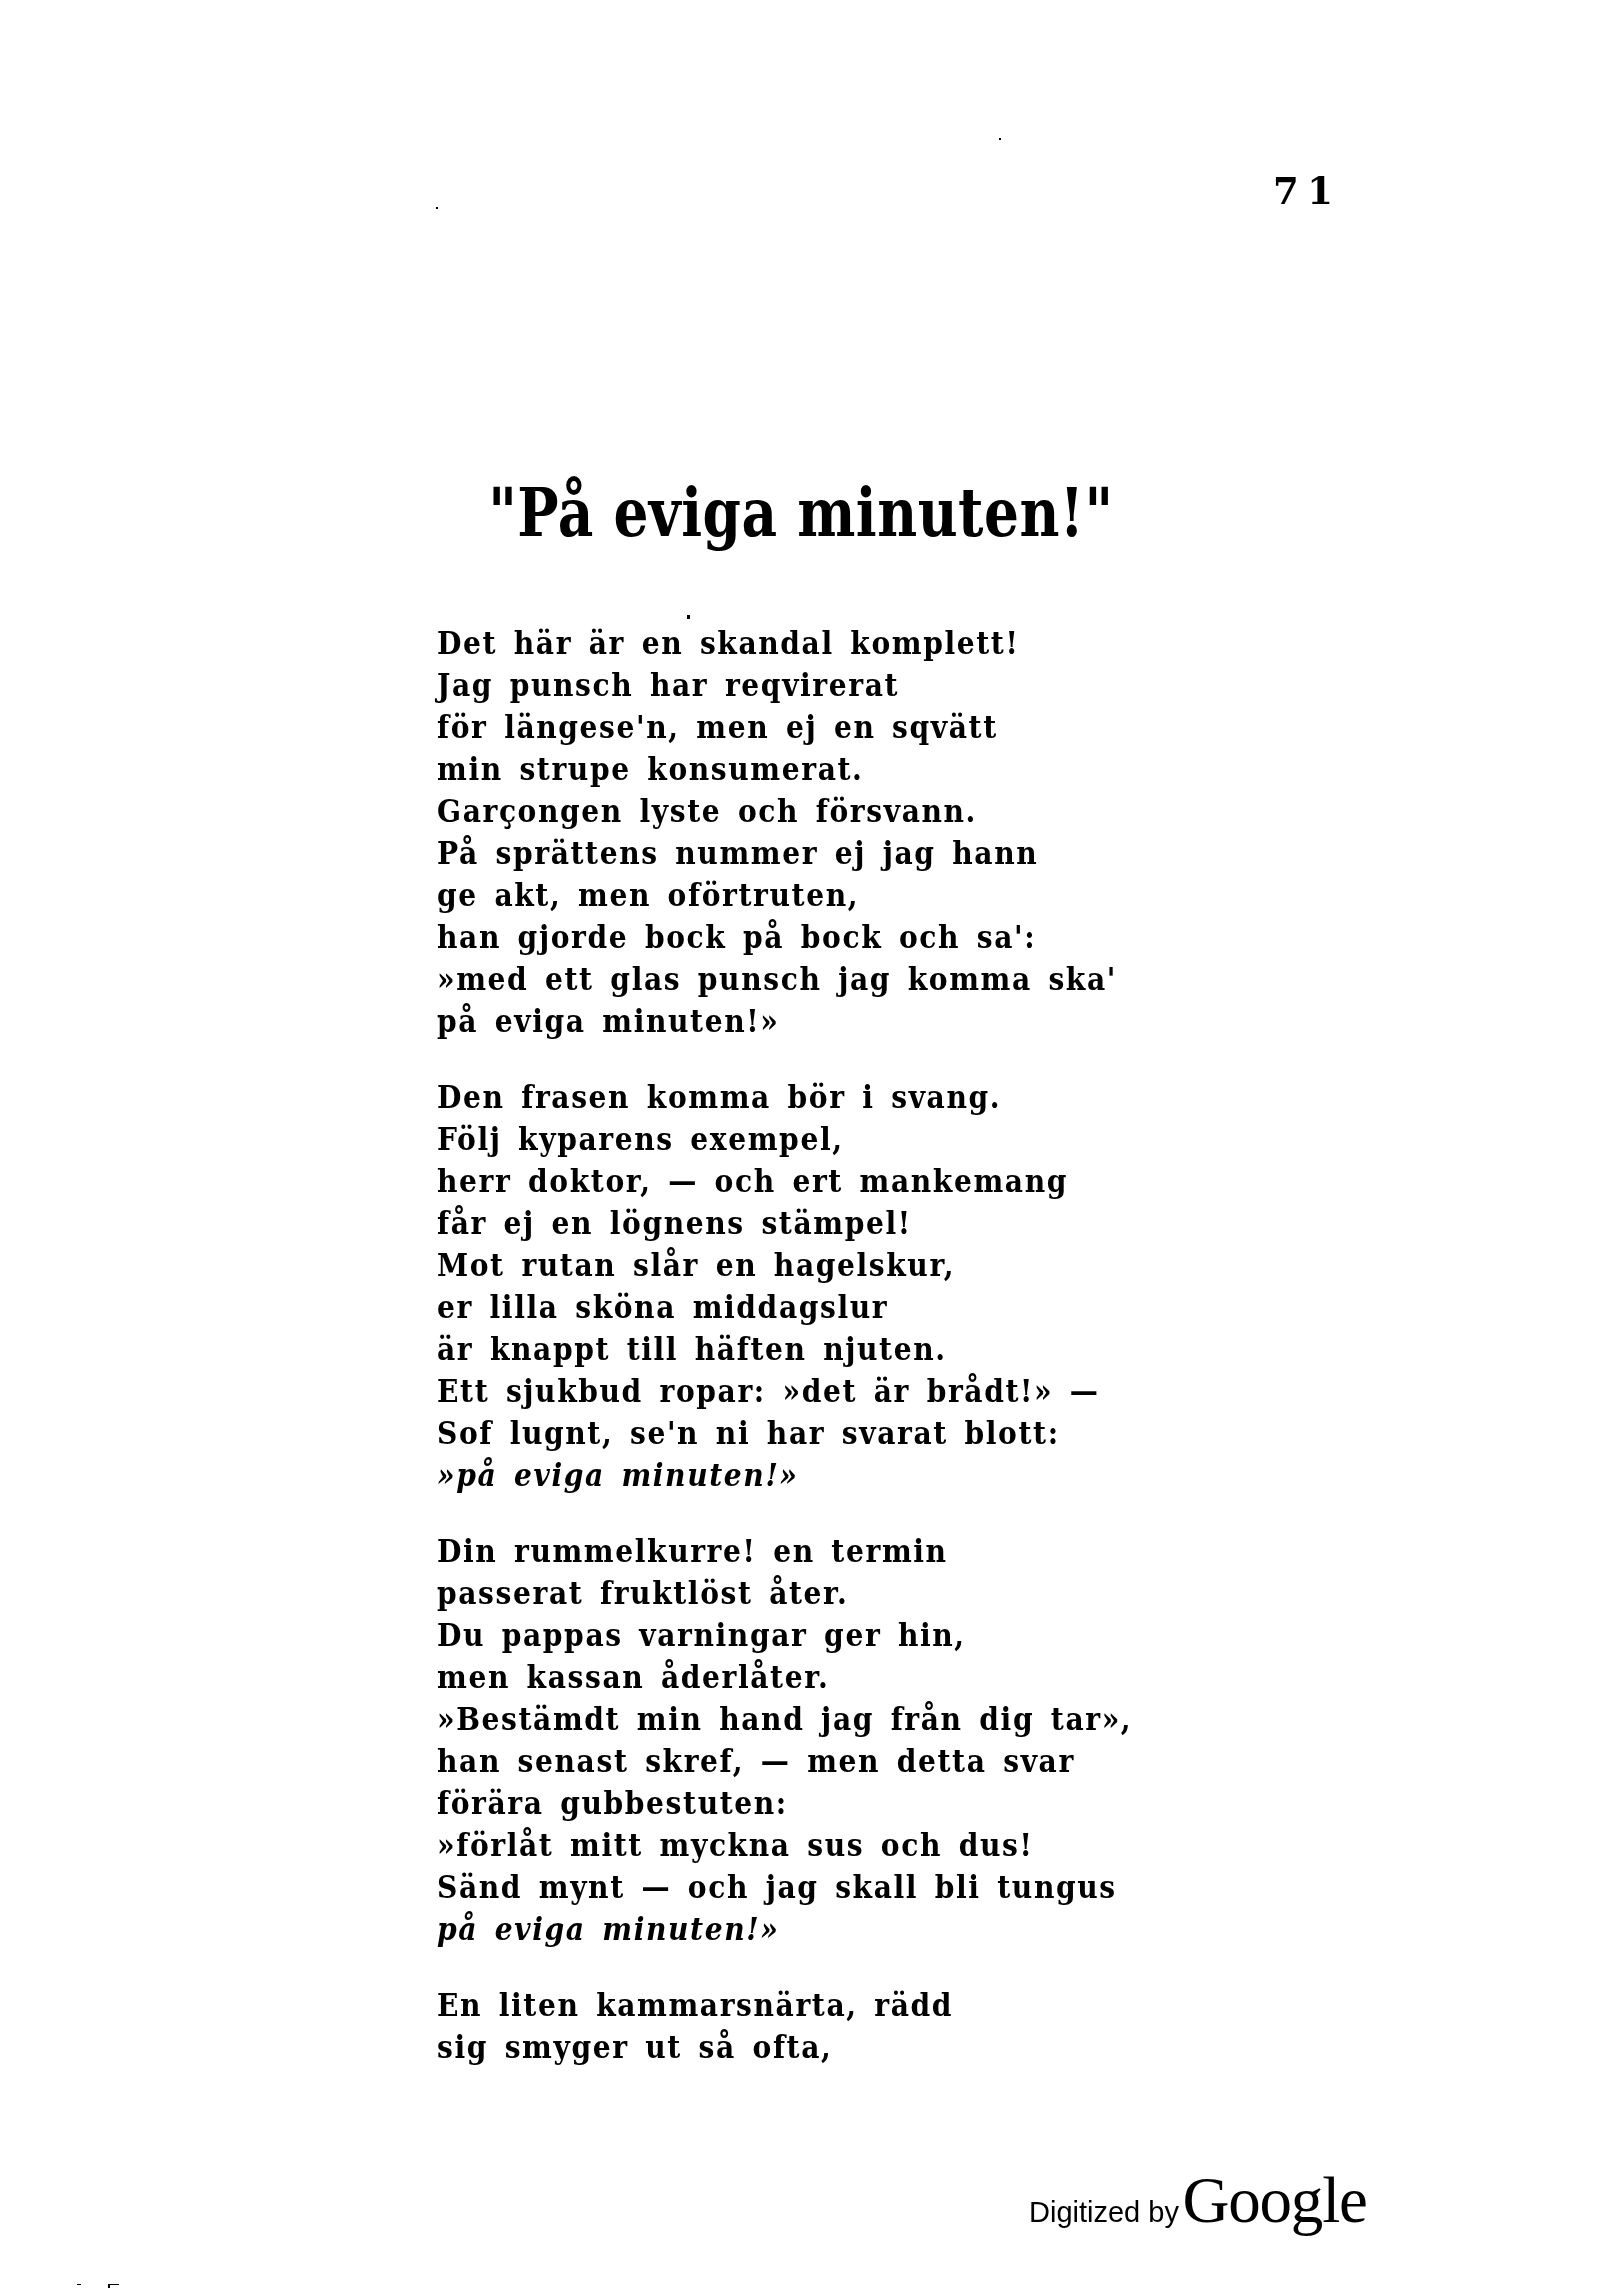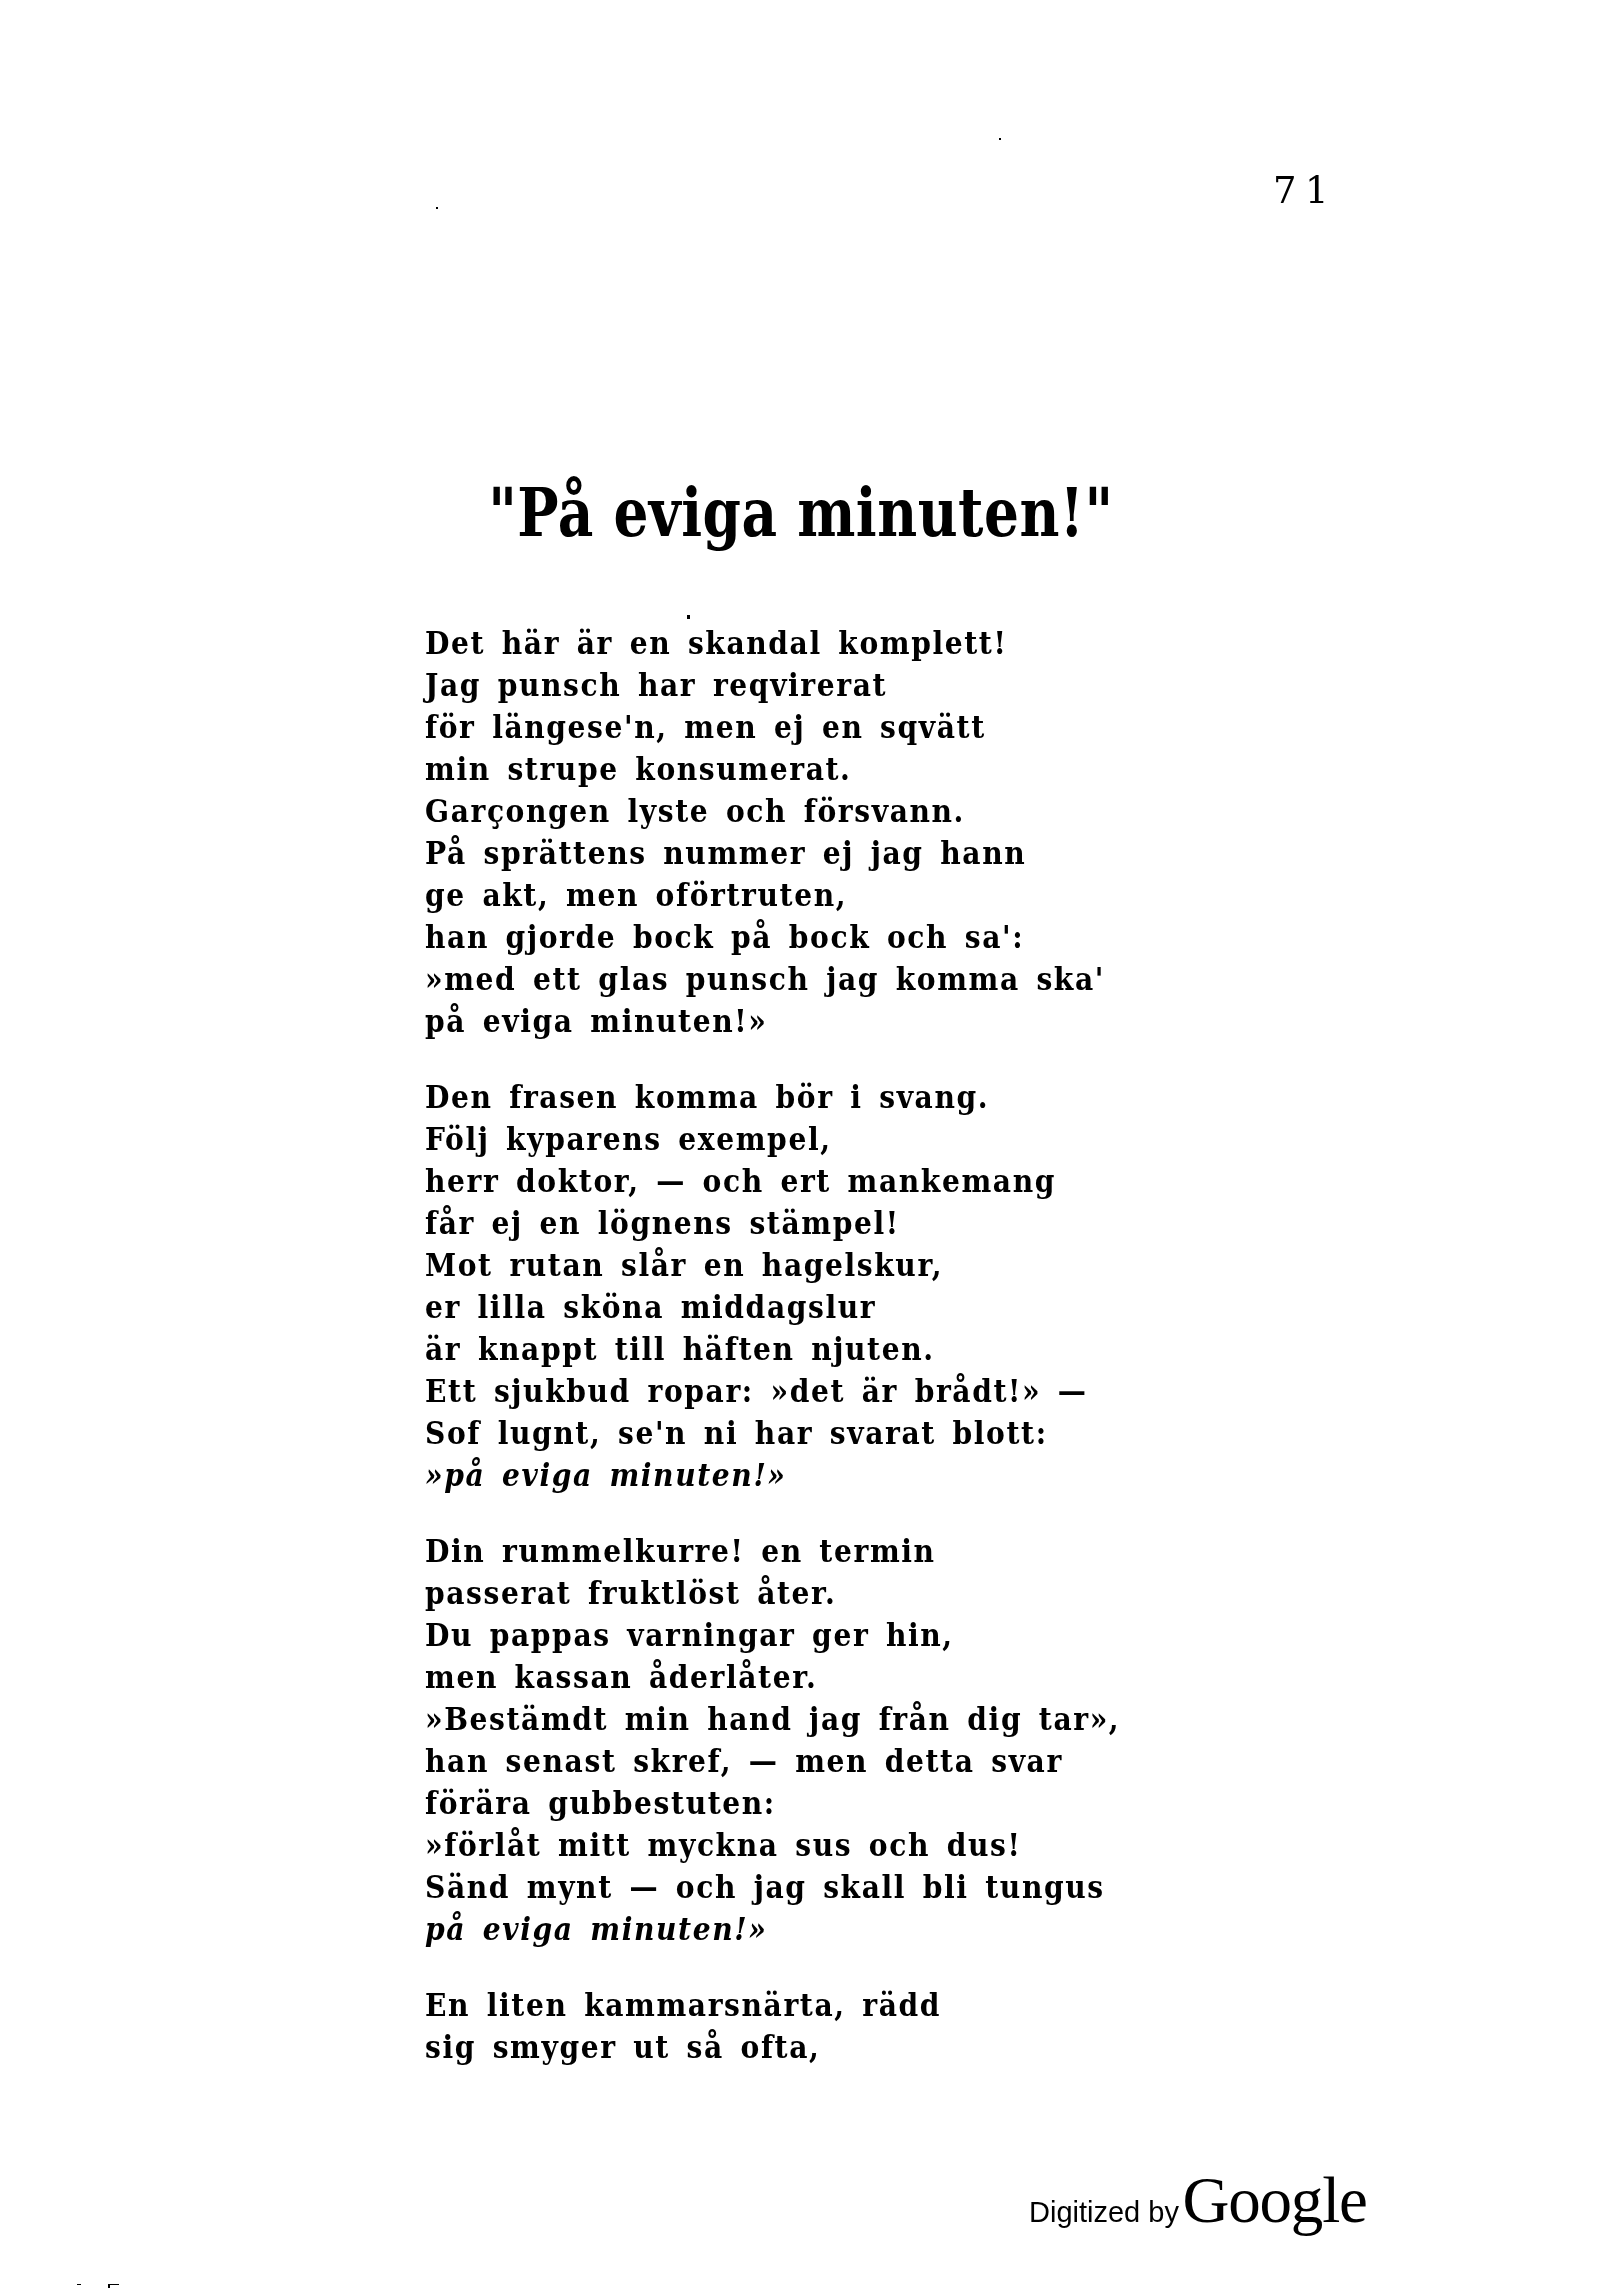--- a/index.html
+++ b/index.html
@@ -1,29 +1,29 @@
 <!DOCTYPE html>
 <html style="font-size:9.6px"><head>
 <meta charset="utf-8">
 <style>
   html, body { margin: 0; padding: 0; background: #ffffff; }
   body { width: 1604px; height: 2295px; position: relative; overflow: hidden; color: #000; }
   .page-number {
     position: absolute; left: 1273px; top: 169px;
-    font-family: "DejaVu Serif", serif; font-weight: normal; font-size: 37px;
+    font-family: "DejaVu Serif", serif; font-weight: bold; font-size: 37px;
     letter-spacing: 8.4px;
   }
   .title {
     position: absolute; left: 0; width: 1604px; top: 473px; text-align: center;
     font-family: "DejaVu Serif", serif; font-weight: bold; font-size: 67px;
     transform: scaleX(0.82); transform-origin: 796px 0; white-space: nowrap;
     letter-spacing: 0.6px;
   }
   .poem { position: absolute; left: 421px; top: 622px; }
-  .stanza { margin: 0 0 34px 4px; }
+  .stanza { margin: 0 0 34px 16px; }
   .line {
     display: block; height: 42px; line-height: 42px;
     font-family: "DejaVu Serif", serif; font-weight: bold; font-size: 32px;
     white-space: nowrap; letter-spacing: 1.8px;
     transform: scaleX(0.88); transform-origin: 0 0; word-spacing: 6px;
   }
   .line.italic { font-style: italic; }
   .google {
     position: absolute; left: 1029px; top: 2163px; white-space: nowrap;
   }

